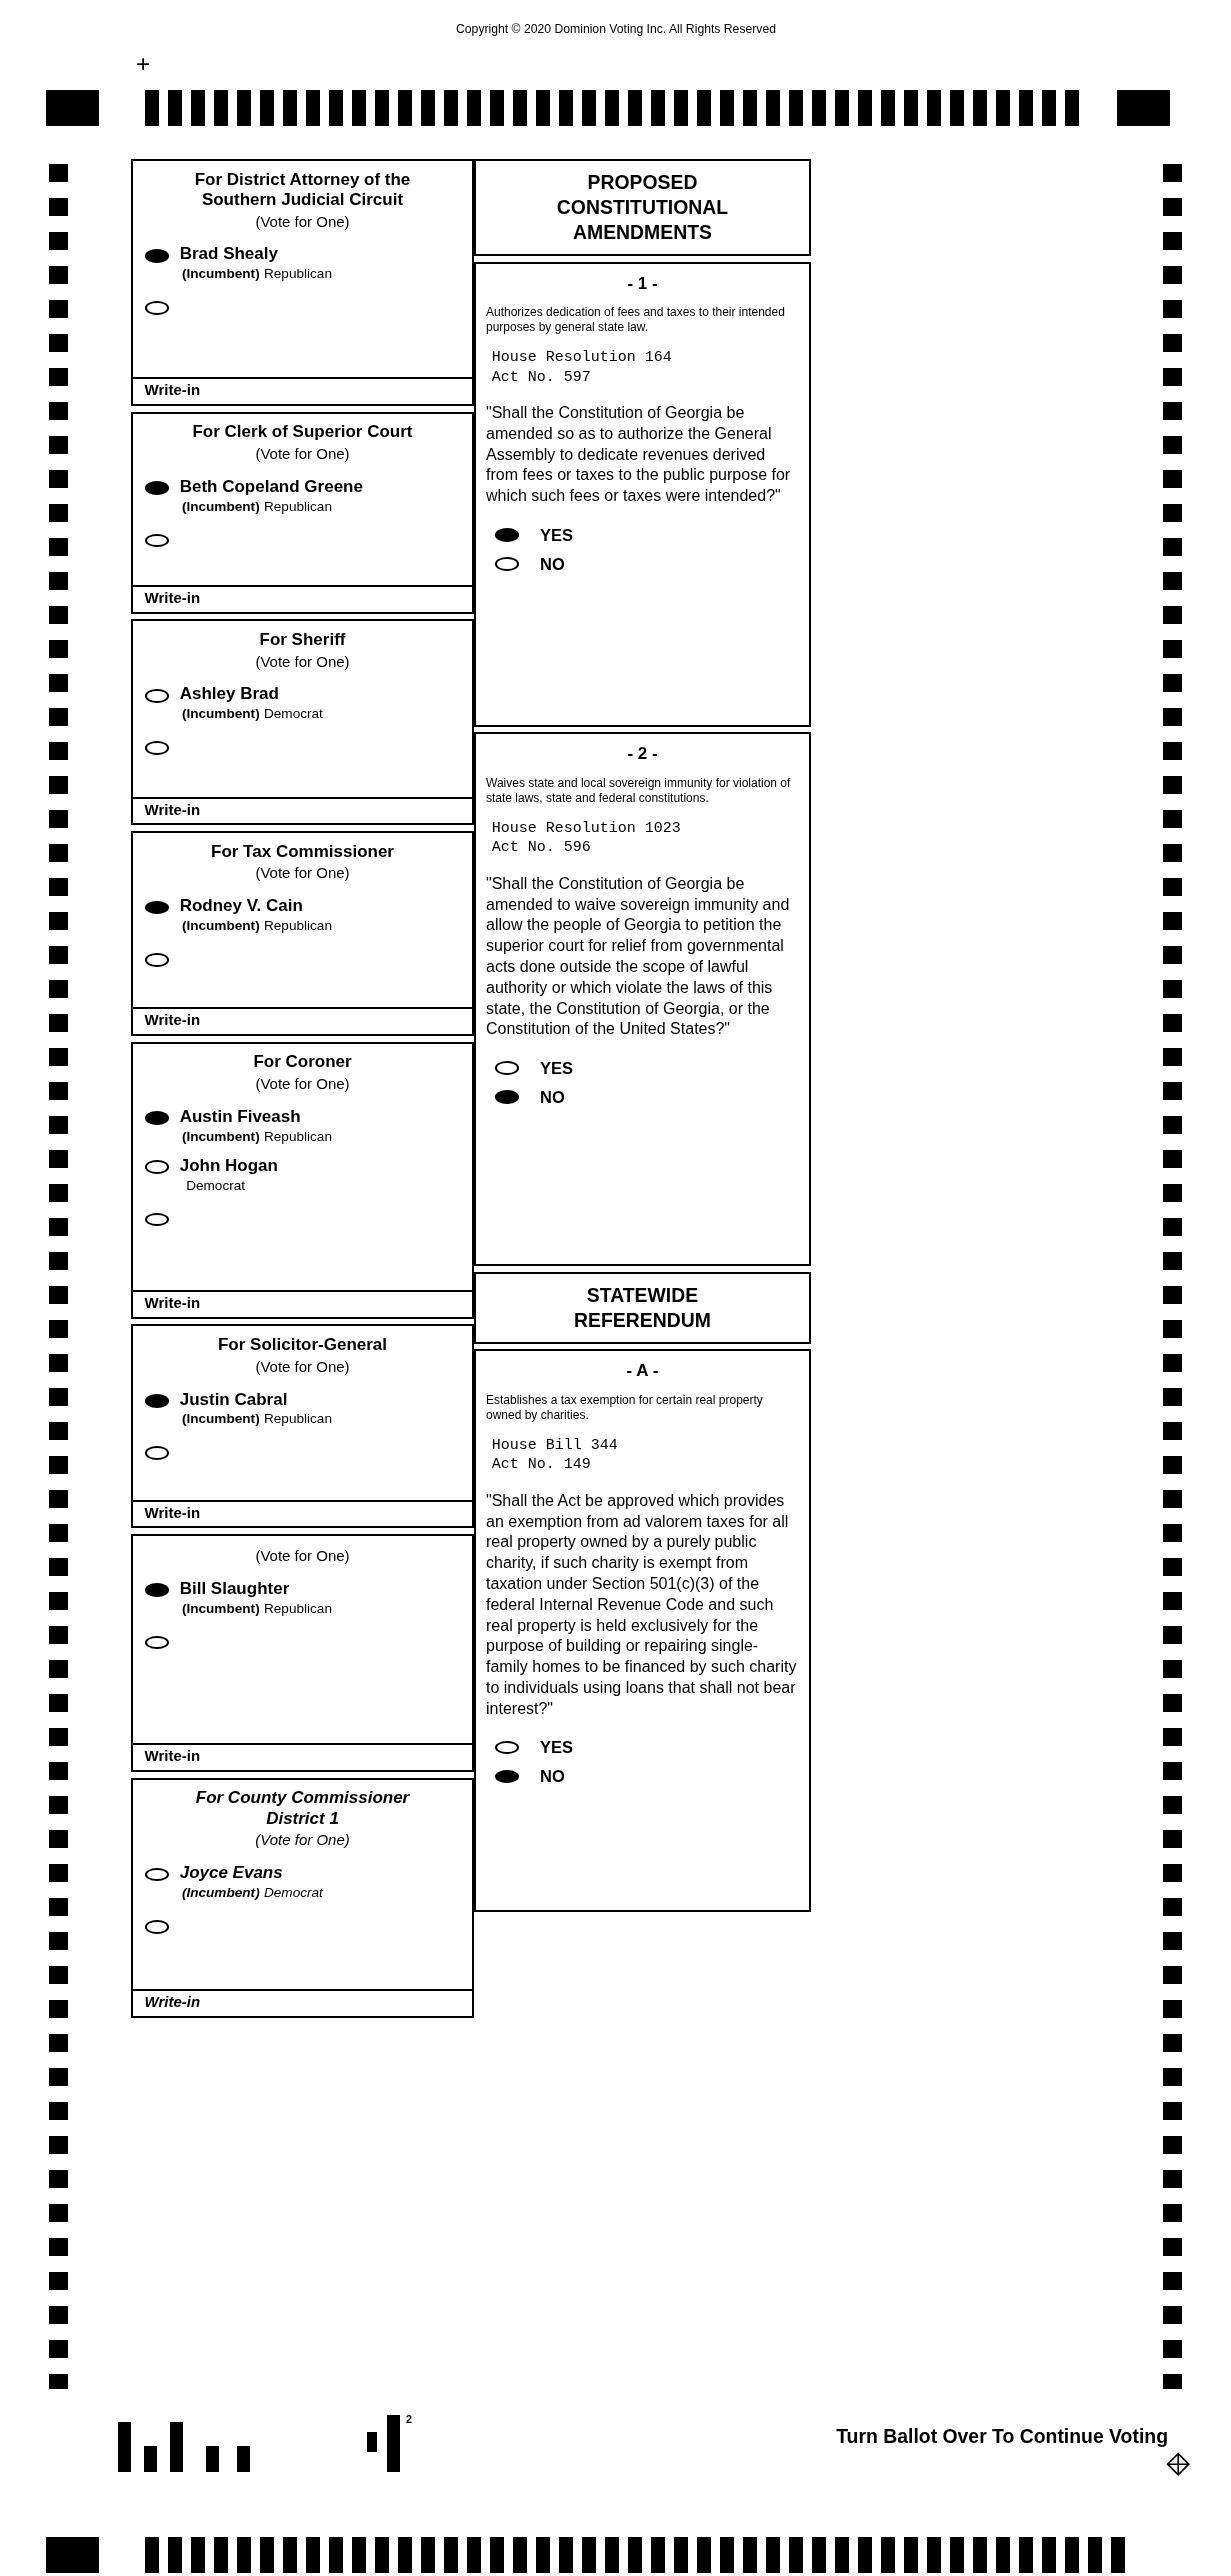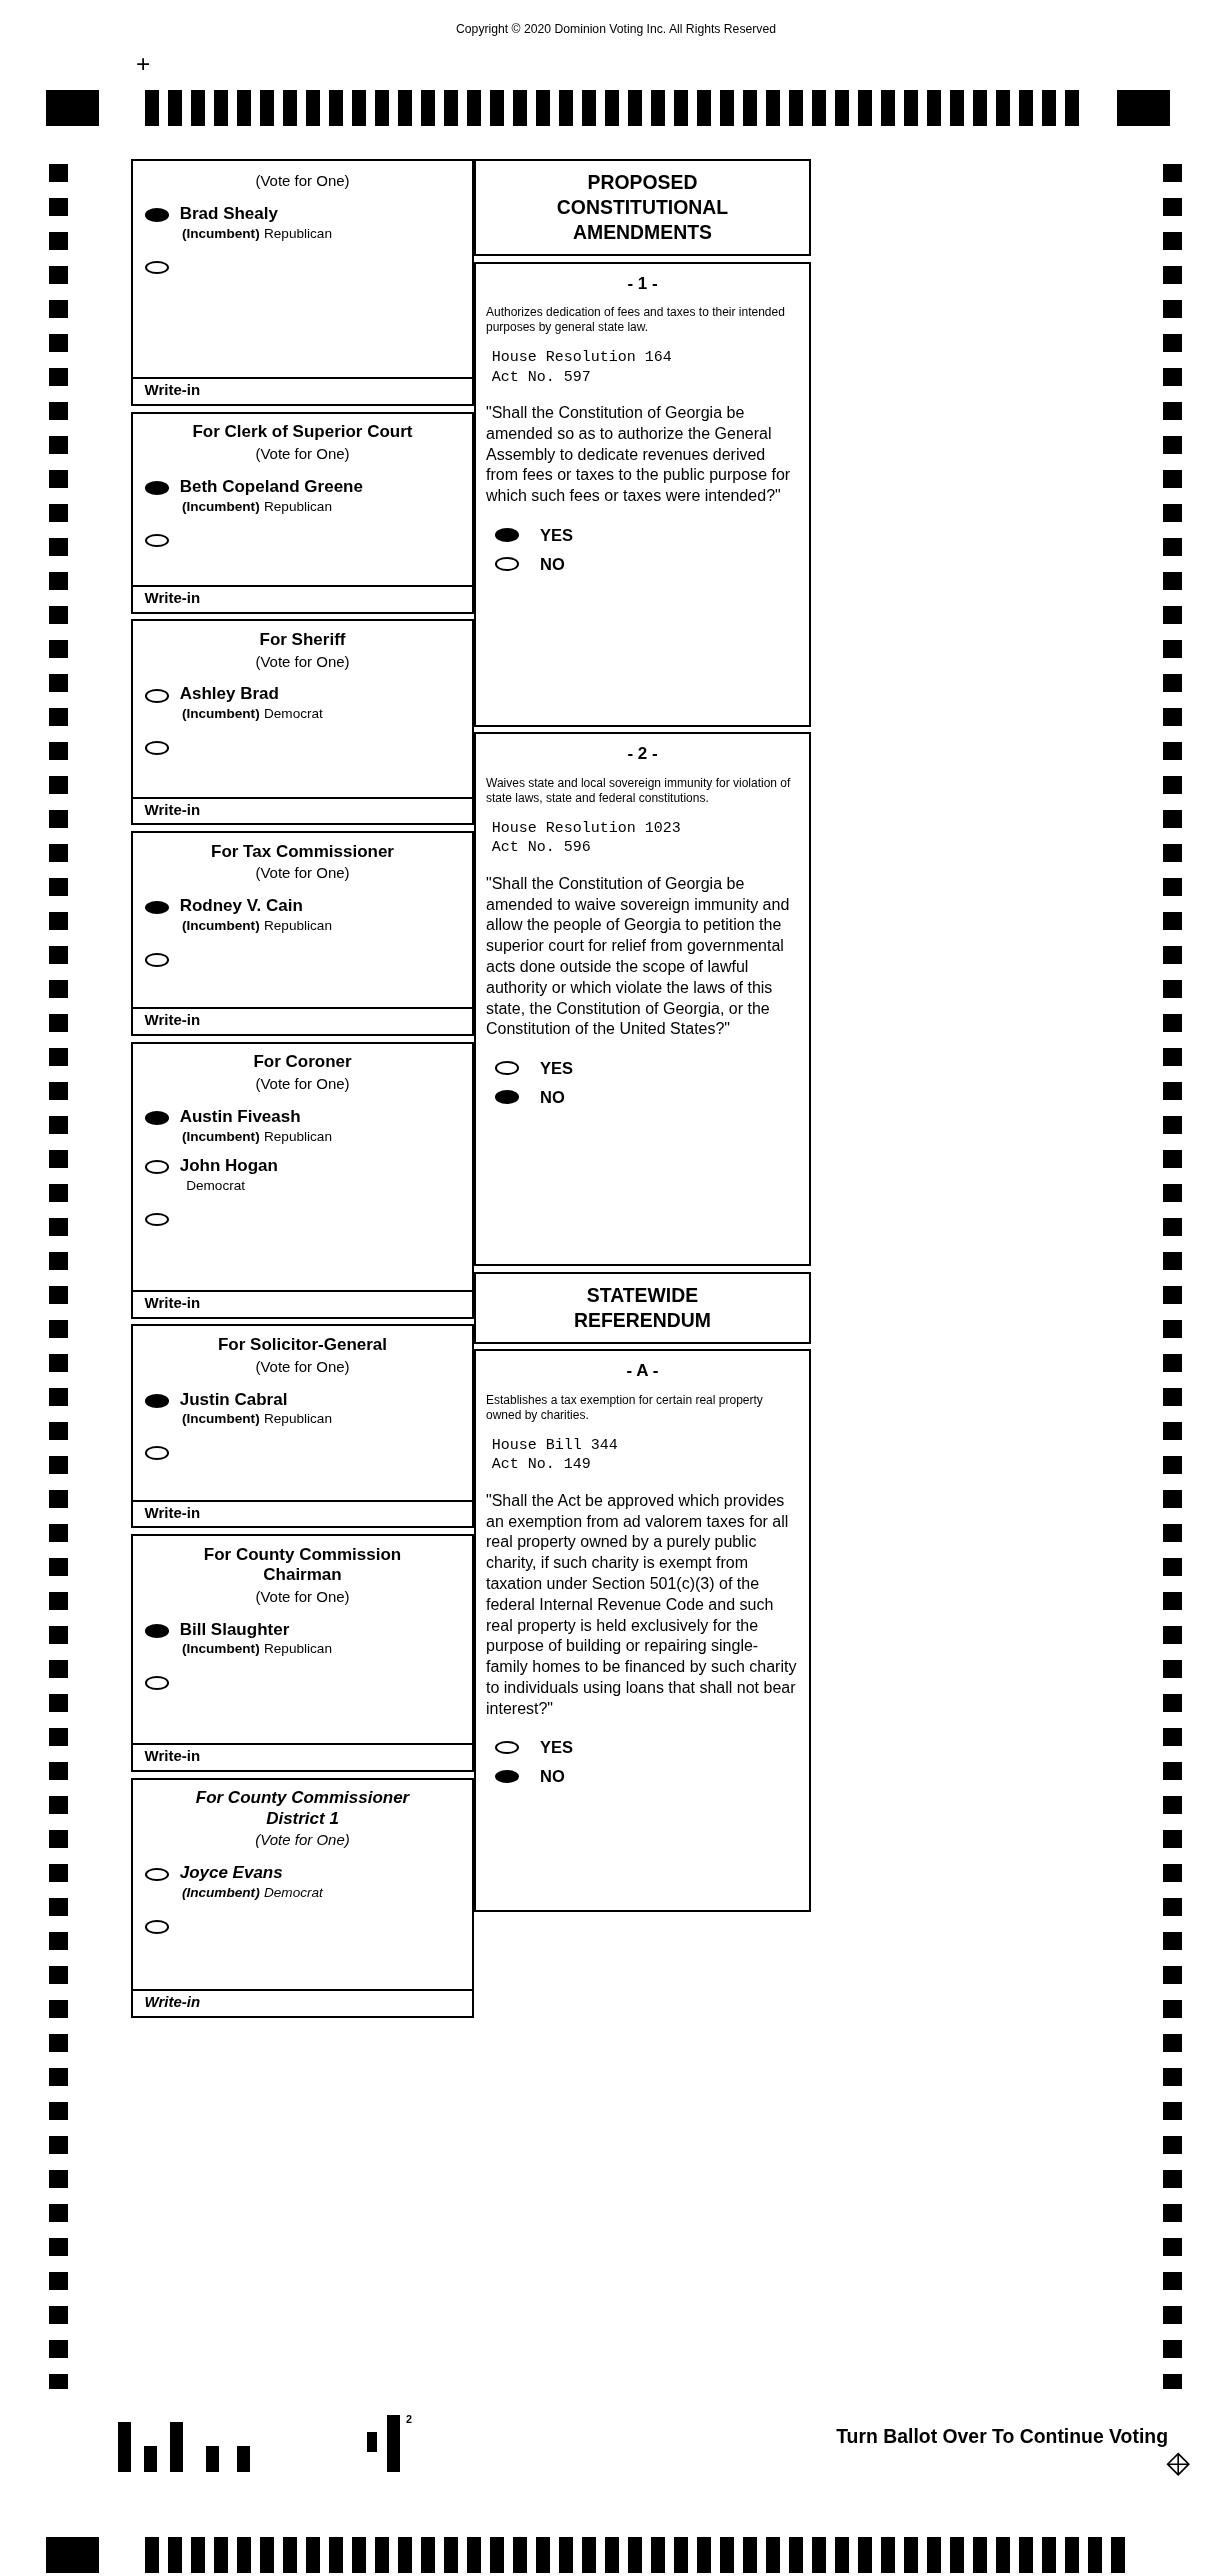--- a/index.html
+++ b/index.html
@@ -84,20 +84,22 @@
     <div class="block" style="left:1117px;width:53px;"></div>
   </div>
 
   <div class="timing-col timing-left"></div>
   <div class="timing-col timing-right"></div>
 
   <div class="col-left">
 
     <div class="contest ct1">
       <div class="c-head">
+        <div class="c-title">For District Attorney of the
+Southern Judicial Circuit</div>
         <div class="c-vote">(Vote for One)</div>
       </div>
       <div class="cand">
         <span class="oval filled"></span>
         <div>
           <div class="cand-name">Brad Shealy</div>
           <div class="cand-detail">
             <span class="qual">(Incumbent)</span><span>Republican</span>
           </div>
         </div>
@@ -224,22 +226,20 @@
       <div class="blank-row">
         <span class="oval"></span>
       </div>
       <div class="writein">
         <span>Write-in</span>
       </div>
     </div>
 
     <div class="contest ct7">
       <div class="c-head">
-        <div class="c-title">For County Commission
-Chairman</div>
         <div class="c-vote">(Vote for One)</div>
       </div>
       <div class="cand">
         <span class="oval filled"></span>
         <div>
           <div class="cand-name">Bill Slaughter</div>
           <div class="cand-detail">
             <span class="qual">(Incumbent)</span><span>Republican</span>
           </div>
         </div>

